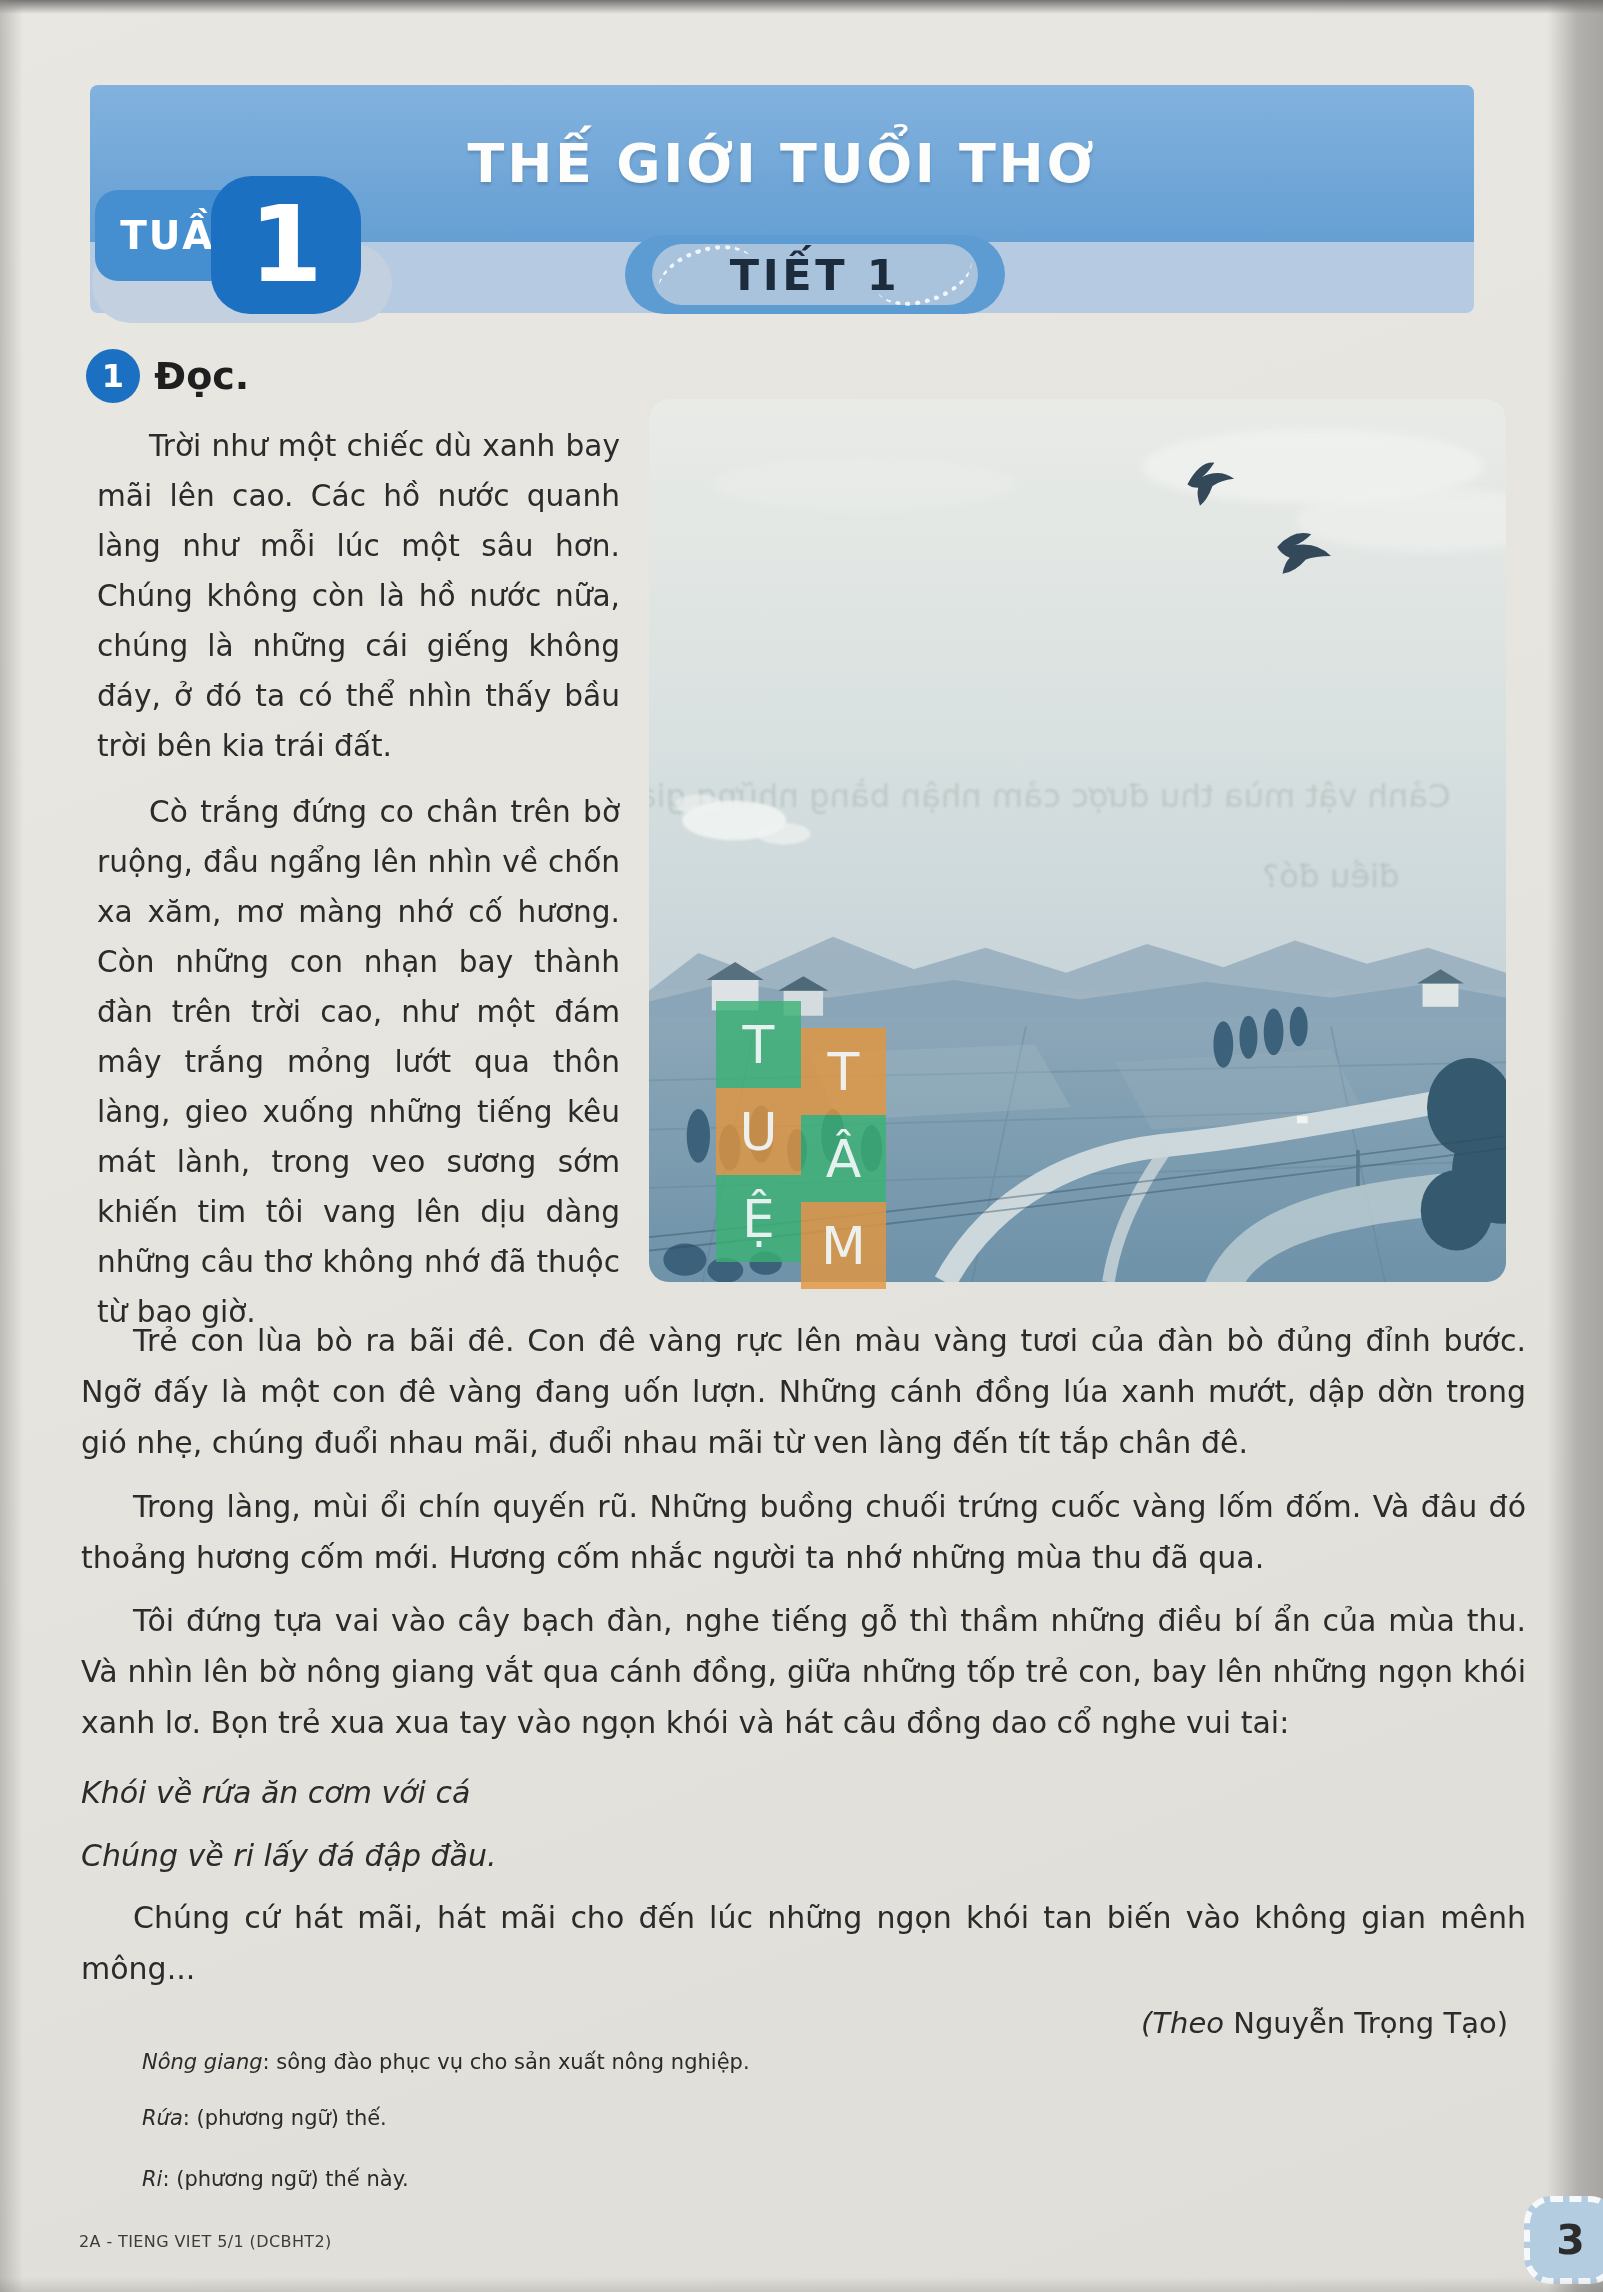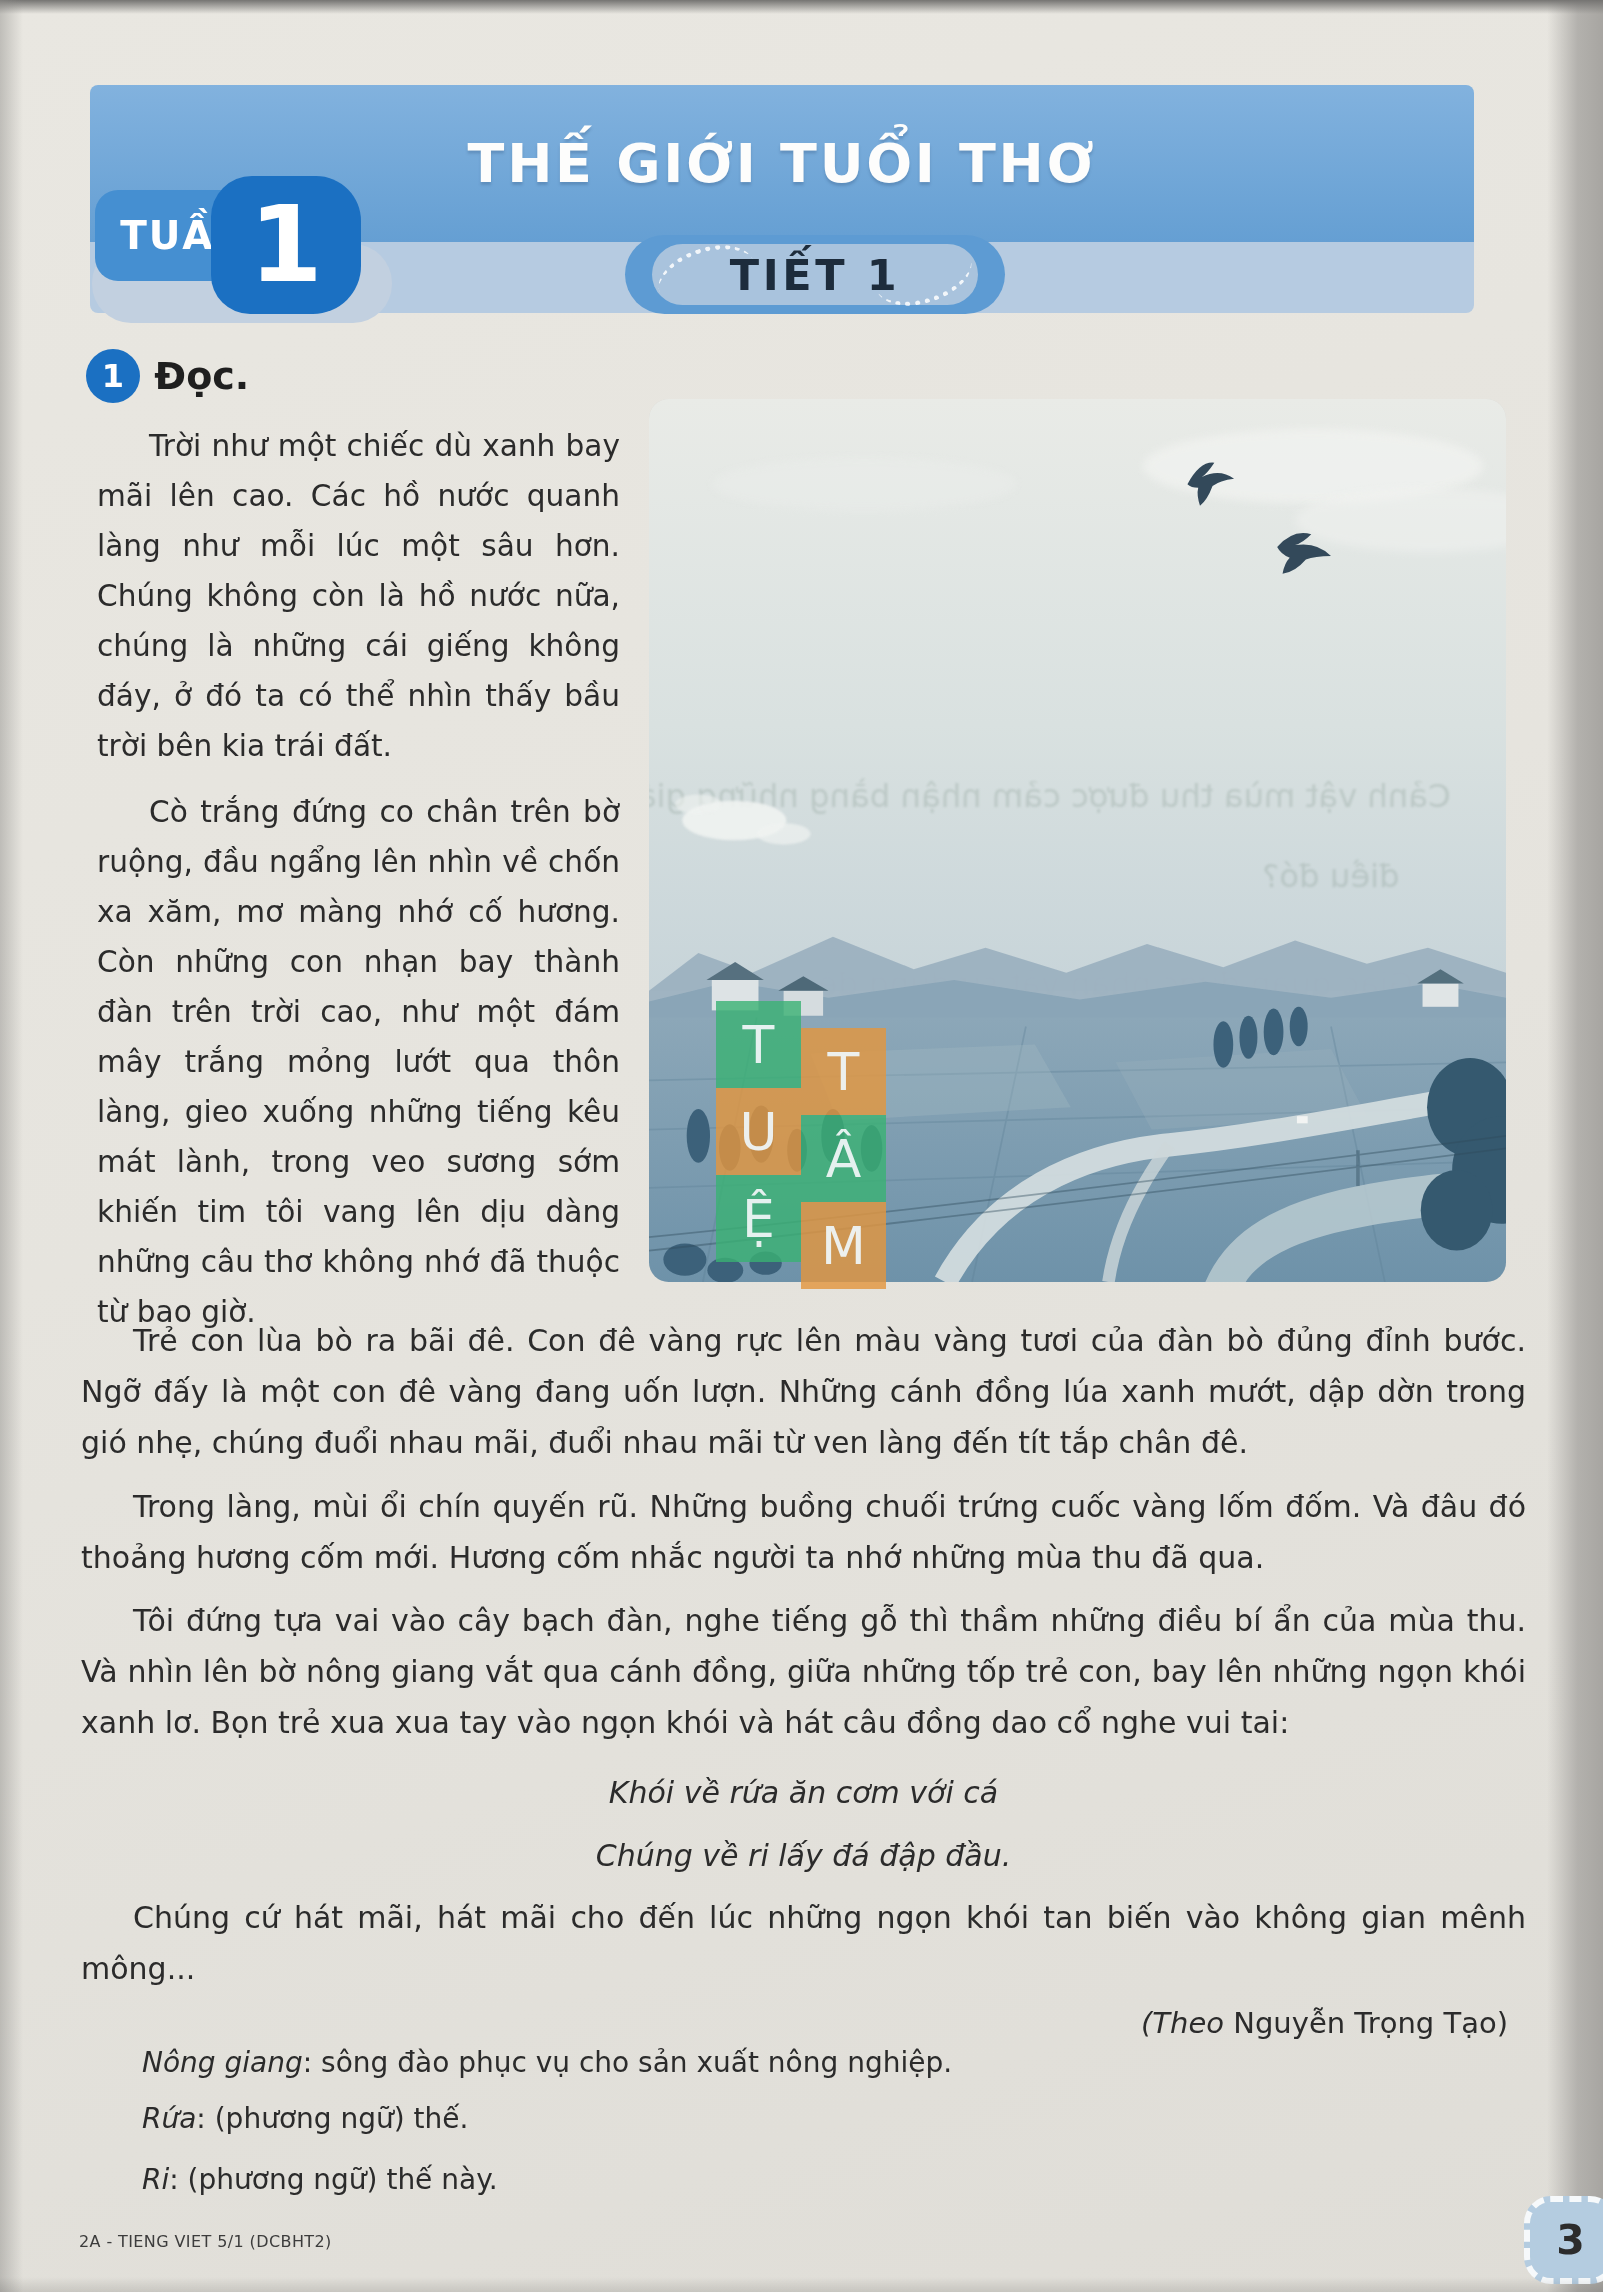--- a/index.html
+++ b/index.html
@@ -60,28 +60,28 @@
   .activity-num{width:54px;height:54px;border-radius:50%;background:#1b70c2;color:#fff;
     font-size:32px;font-weight:bold;display:flex;align-items:center;justify-content:center;}
   .activity-title{margin-left:14.3px;font-size:38px;font-weight:bold;color:#1f1f1f;}
 
   
   .ink{color:#2b2b2b;}
   .col-left{position:absolute;left:81px;top:405px;width:555px;z-index:5;}
   .col-left p{margin:16px;font-size:29.6px;line-height:50px;text-align:justify;text-indent:52px;}
   .full-text{position:absolute;left:81px;top:1315px;width:1445px;z-index:5;}
   .full-text p{margin:0 0 12.5px 0;font-size:30px;line-height:51px;text-align:justify;text-indent:52px;}
-  .poem{margin:9px 0 5.4px 0;text-align:center;}
+  .poem{margin:9px 0 5.4px 0;text-align:left;}
   .poem div{font-size:30px;line-height:63px;font-style:italic;}
   .closing{margin-top:1.8px;}
   .attribution{text-align:right;font-size:29px;margin:5.4px 18px 0 0;}
   .attribution .pfx{font-style:italic;}
 
   .footnotes{position:absolute;left:142px;top:2040px;width:1164px;z-index:5;}
-  .footnotes p{margin:0 0 10.7px 0;font-size:28px;line-height:45px;}
+  .footnotes p{margin:0 0 10.7px 0;font-size:21px;line-height:45px;}
   .footnotes p.gap{margin-top:16px;}
   .fn-term{font-style:italic;}
 
   
   .illu{position:absolute;left:649px;top:399px;width:857px;height:883px;
     border-radius:19.7px;overflow:hidden;z-index:3;
     box-shadow:0 0 0 0.9px rgba(120,130,135,.15) inset;}
   .illu svg{display:block;width:100%;height:100%;}
 
   

